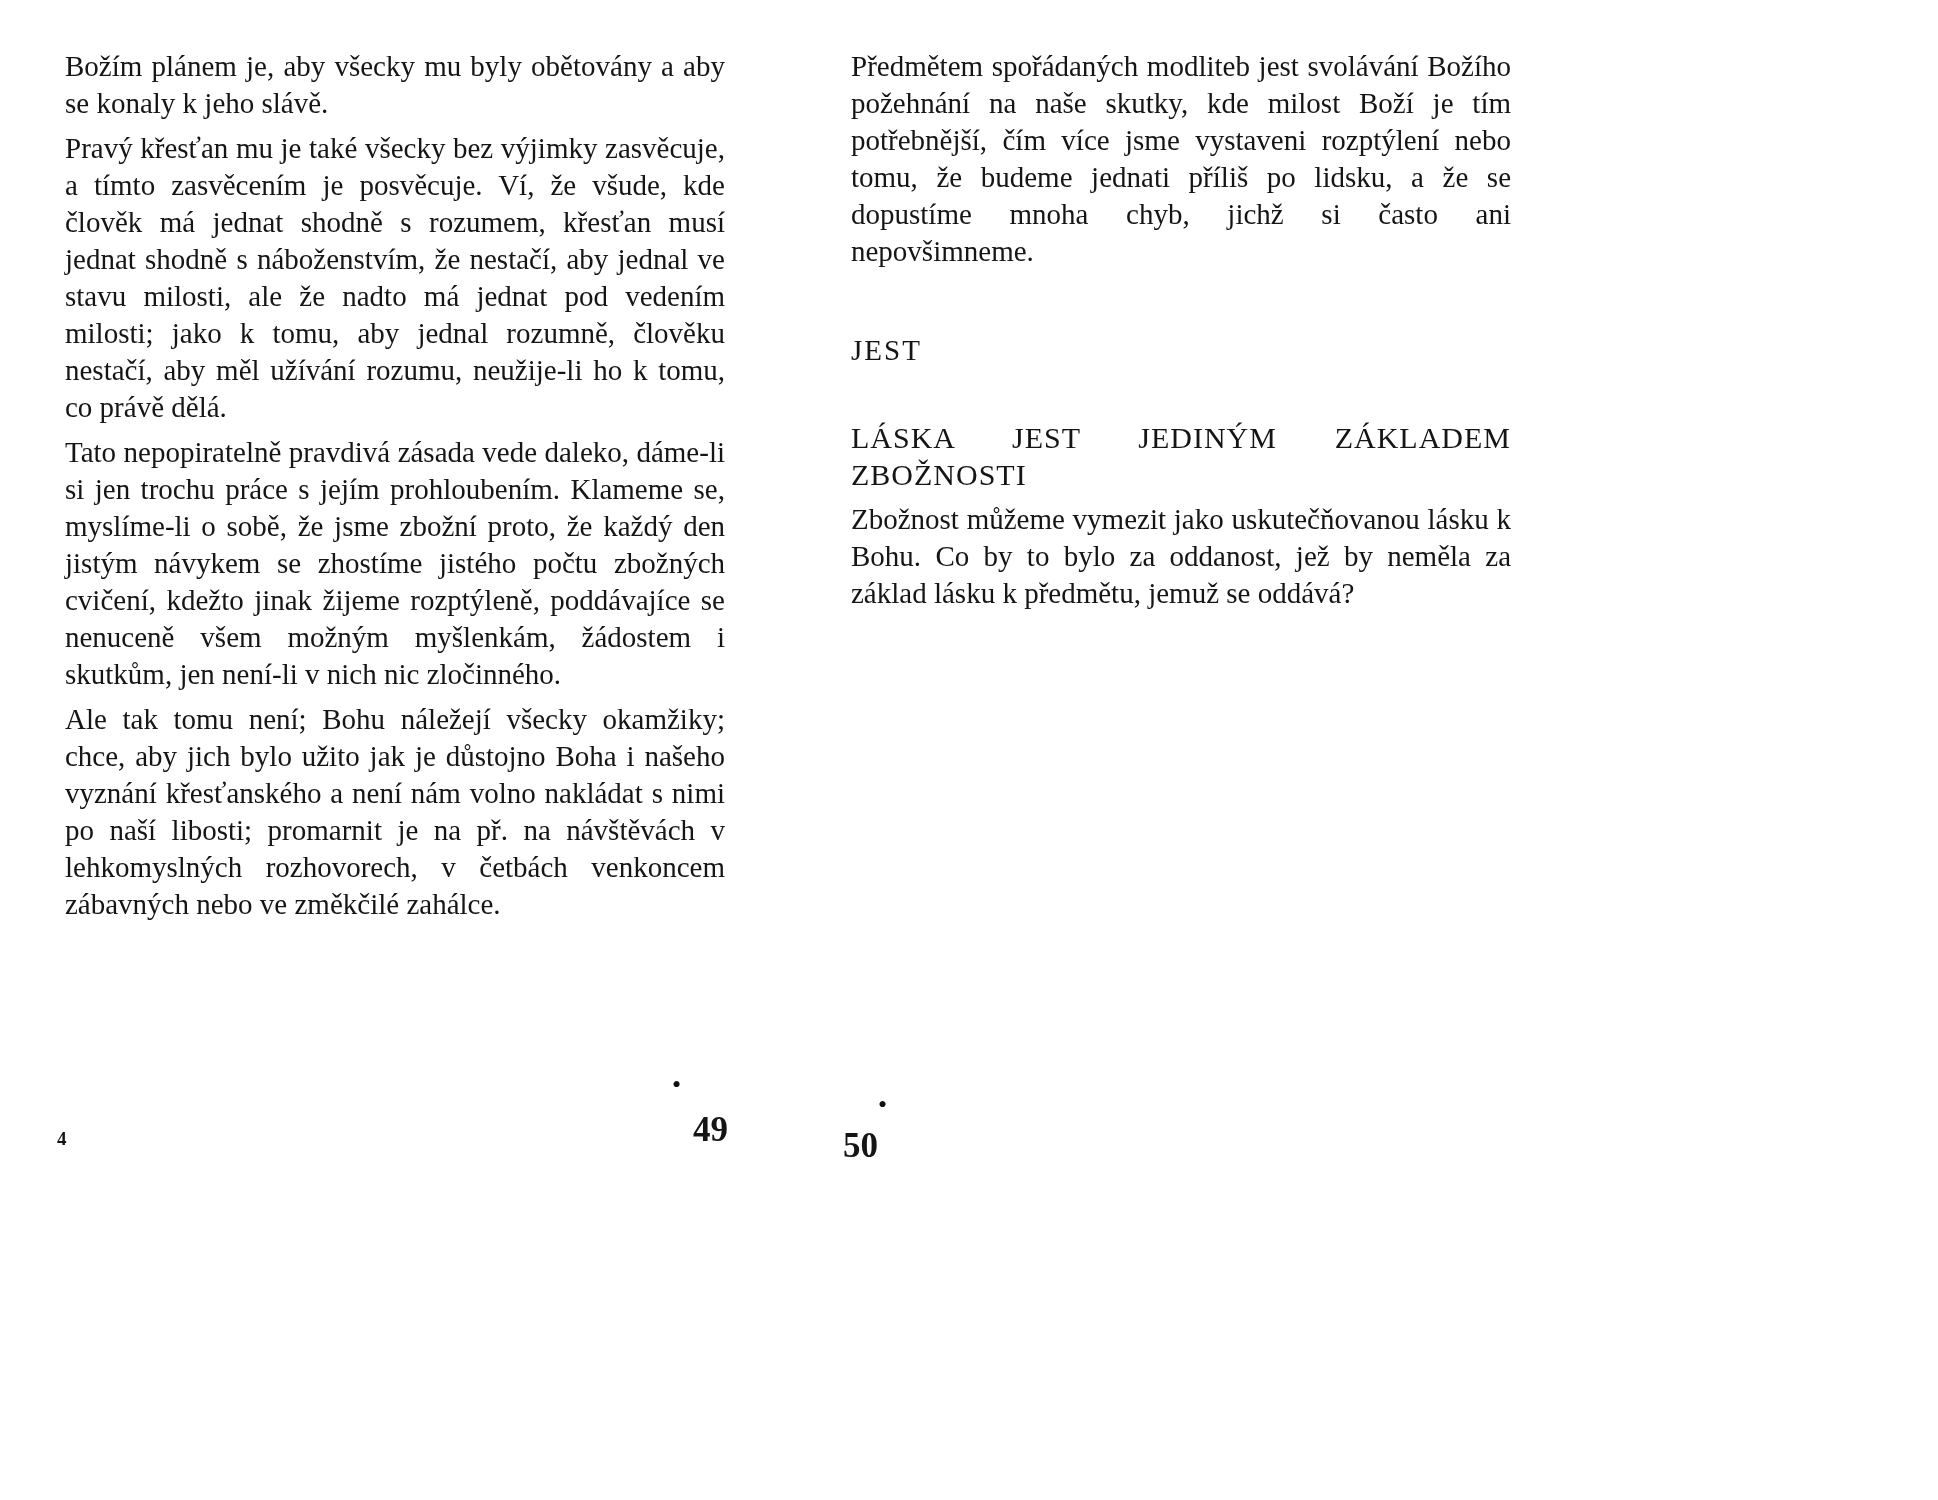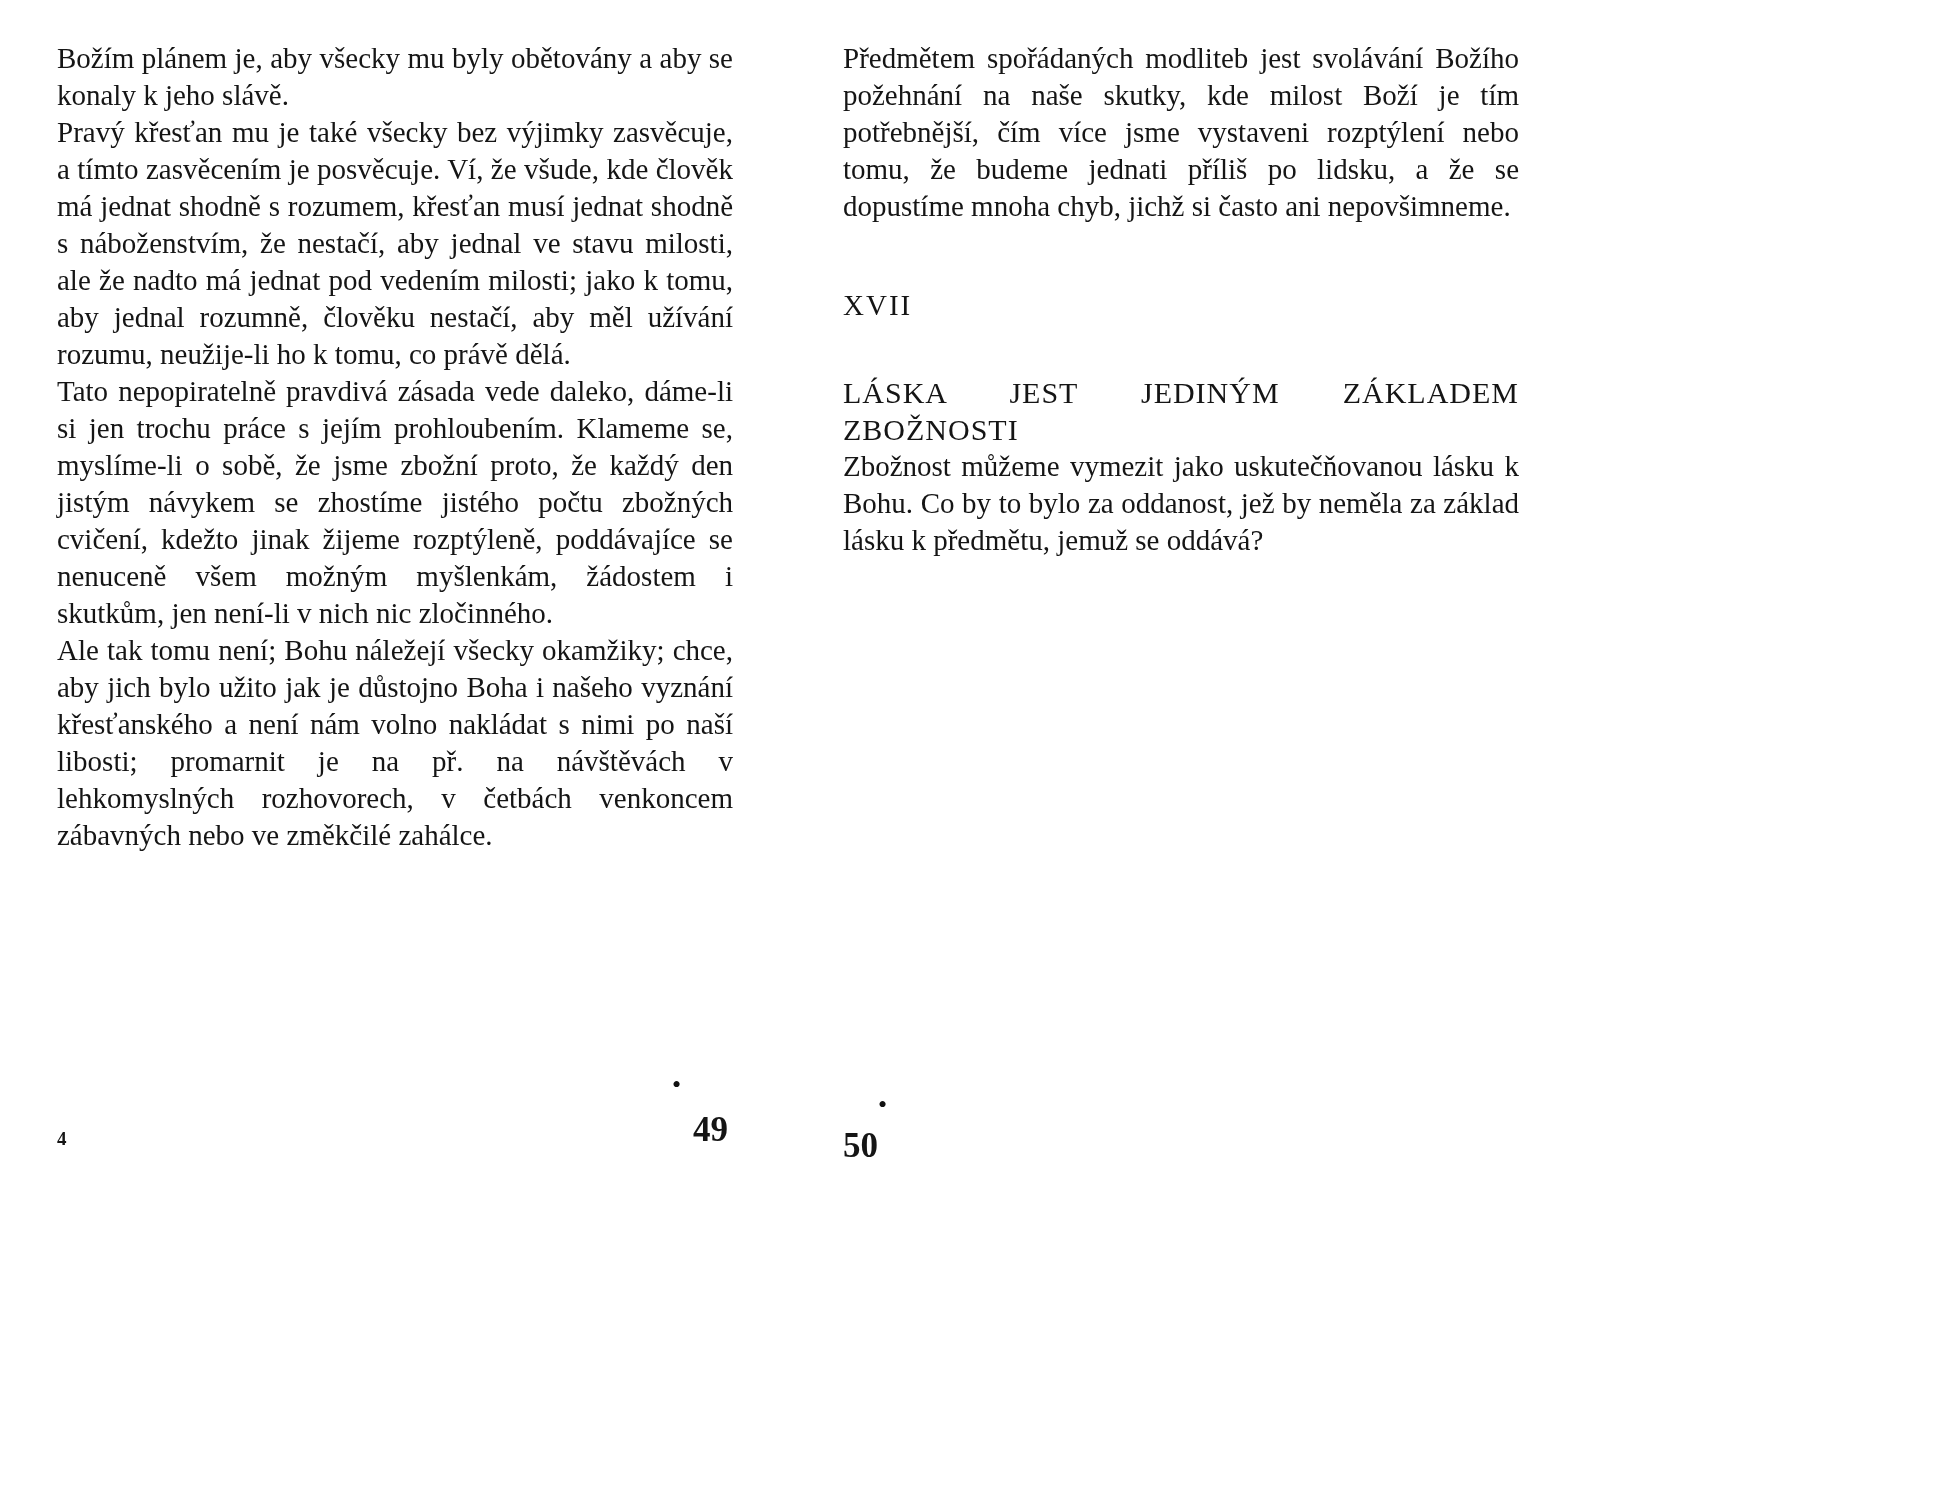--- a/index.html
+++ b/index.html
@@ -19,21 +19,21 @@
   .text-block {
     position: absolute;
     top: 40px;
     width: 676px;
     font-size: 29px;
     line-height: 37px;
   }
   .text-block-left  { left: 57px; }
   .text-block-right { left: 843px; }
   .text-block p {
-    margin: 0;
+    margin: 8px;
     text-align: justify;
     text-justify: inter-word;
     font-family: Liberation Serif, serif;
   }
   .section-number {
     margin-top: 62px !important;
     text-align: left !important;
     letter-spacing: 2px;
   }
   .chapter-heading {
@@ -83,21 +83,21 @@
 
   <span class="printers-dot dot-left">•</span>
 
   <span class="signature-mark">4</span>
 
   <span class="page-number page-number-left">49</span>
 
   <div class="text-block text-block-right">
     <p>Předmětem spořádaných modliteb jest svolávání Božího požehnání na naše skutky, kde milost Boží je tím potřebnější, čím více jsme vystaveni rozptýlení nebo tomu, že budeme jednati příliš po lidsku, a že se dopustíme mnoha chyb, jichž si často ani nepovšimneme.</p>
 
-    <p class="section-number">XVII</p>
+    <p class="section-number">JEST</p>
 
     <p class="chapter-heading">LÁSKA JEST JEDINÝM ZÁKLADEM ZBOŽNOSTI</p>
 
     <p>Zbožnost můžeme vymezit jako uskutečňovanou lásku k Bohu. Co by to bylo za oddanost, jež by neměla za základ lásku k předmětu, jemuž se oddává?</p>
   </div>
 
   <span class="printers-dot dot-right">•</span>
 
   <span class="page-number page-number-right">50</span>
 

